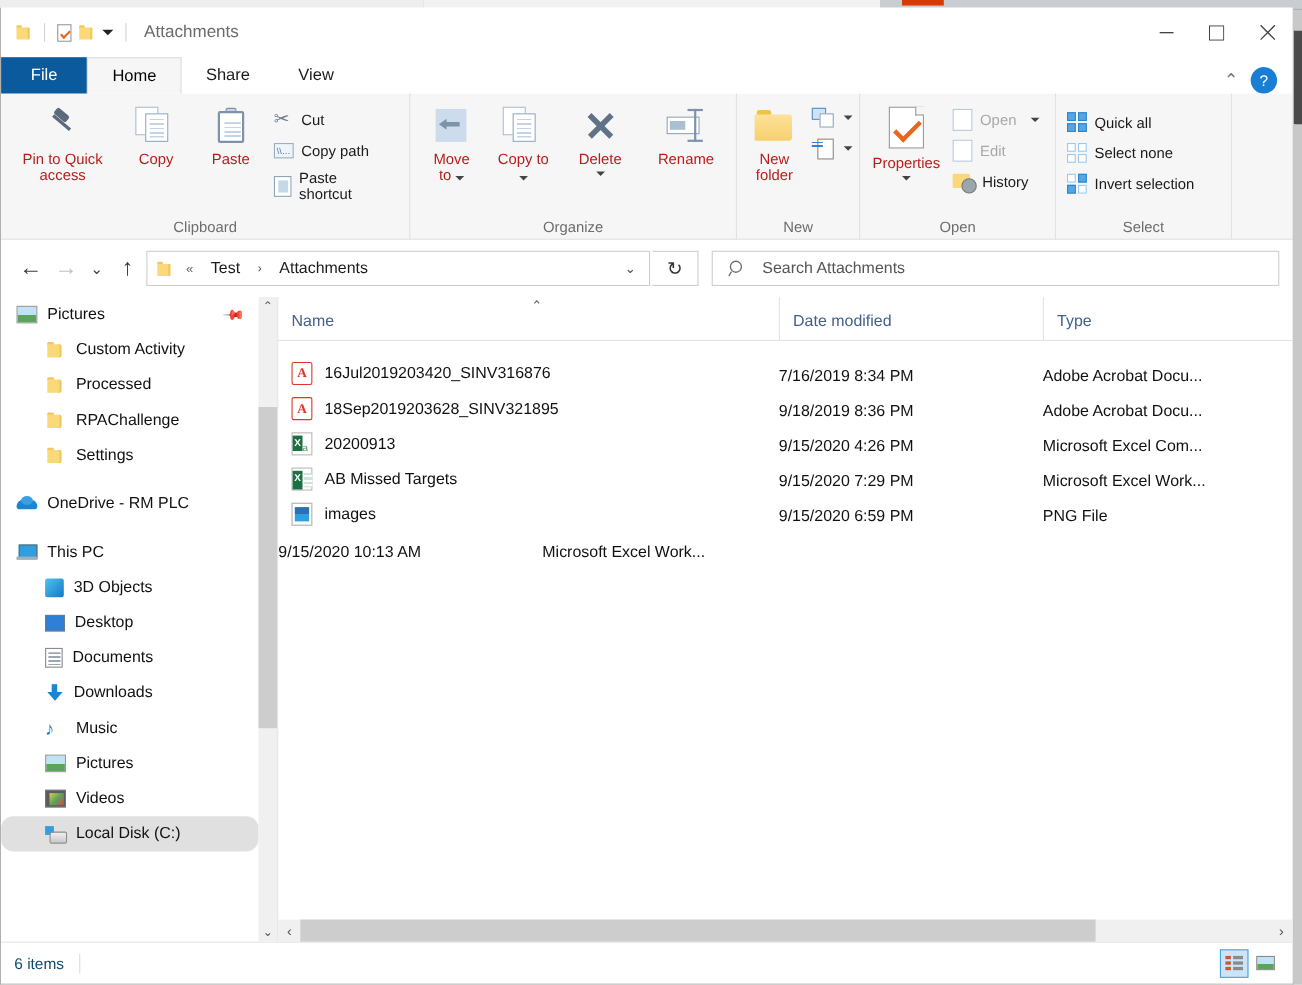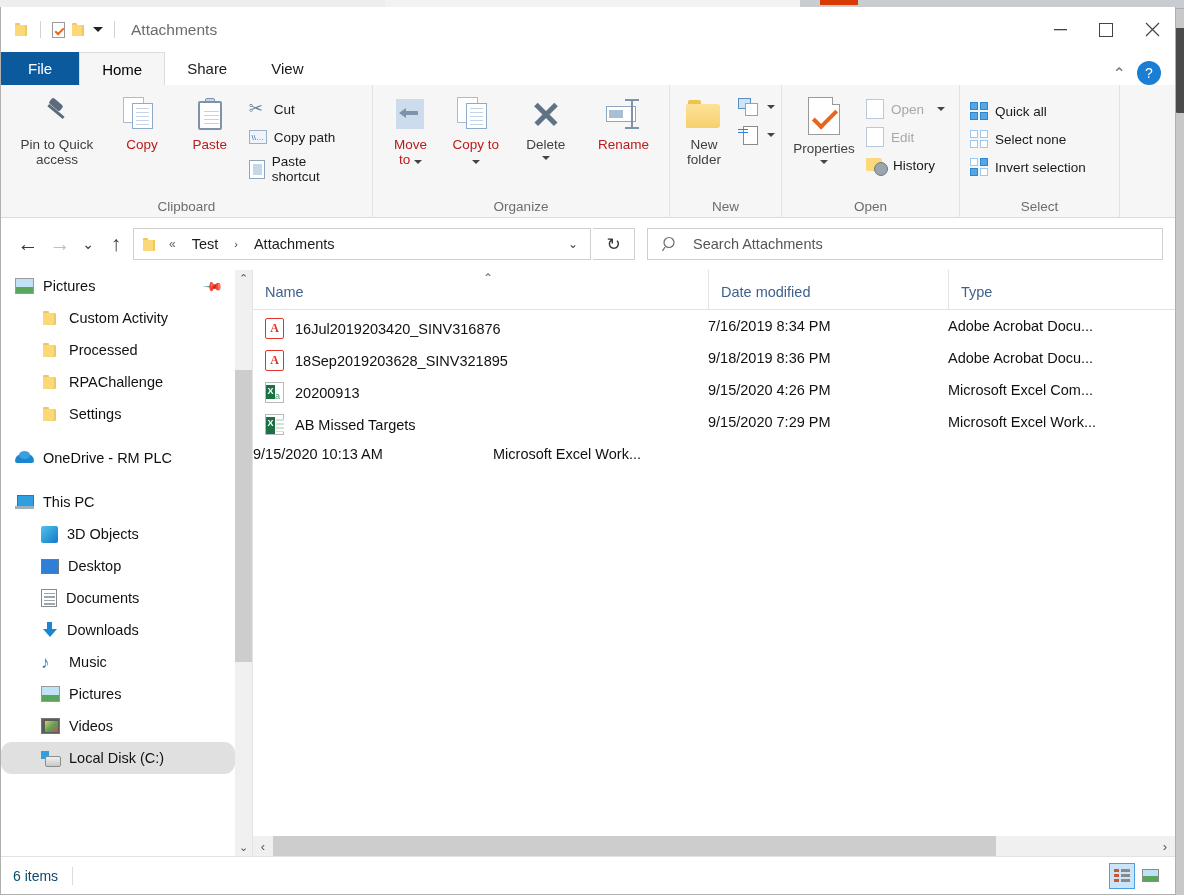--- a/index.html
+++ b/index.html
@@ -51,21 +51,21 @@
   .help-btn { width:24px;height:24px;border-radius:50%;background:#1a7fd4;color:#fff;font-size:14px;display:flex;align-items:center;justify-content:center;}
 
   
   .ribbon { height:133px; background:#f6f6f6; border-bottom:1px solid #dcdcdc; display:flex; flex:0 0 auto;}
   .rgroup { display:flex; flex-direction:column; height:133px; position:relative; padding:0 6px; }
   .rgroup + .rgroup { border-left:1px solid #e2e2e2; }
   .rgroup-body { flex:1; display:flex; align-items:flex-start; padding-top:8px; gap:2px;}
   .rgroup-label { height:24px; font-size:13.5px; color:#6d6d6d; text-align:center; display:flex;align-items:center;justify-content:center;}
   .bigbtn { width:auto; min-width:56px; padding:4px 8px; display:flex; flex-direction:column; align-items:center; text-align:center;}
   .bigbtn .lbl { font-size:13.5px; color:#b91c1c; margin-top:6px; line-height:15px;}
-  .bigbtn.dark .lbl { color:#404040; }
+  .bigbtn.dark .lbl { color:#b91c1c; }
   .smallcol { display:flex; flex-direction:column; padding-top:2px;}
   .smallbtn { display:flex; align-items:center; gap:7px; padding:3px 8px 3px 4px; font-size:13.5px; color:#4a4a4a; min-height:28px;}
   .smallbtn.dark { color:#1a1a1a; }
   .smallbtn.dim { color:#a8a8a8; }
 
   
   .ic { position:relative; flex:0 0 auto; }
   .pin { width:34px;height:34px; }
   .pin::before{content:"";position:absolute;left:9px;top:4px;width:14px;height:7px;background:#5b6b7d;transform:rotate(40deg);border-radius:2px;}
   .pin::after{content:"";position:absolute;left:6px;top:13px;width:20px;height:3px;background:#5b6b7d;transform:rotate(40deg);}
@@ -150,21 +150,21 @@
   .nv.disk::before{content:"";position:absolute;left:0;top:1px;width:8px;height:8px;background:#2f9fe0;}
   .nv.disk::after{content:"";position:absolute;left:4px;top:6px;width:14px;height:9px;background:linear-gradient(#f0f0f0,#c8c8c8);border:1px solid #8d8d8d;border-radius:2px;}
 
   
   .list { flex:1; display:flex; flex-direction:column; min-width:0; border-left:1px solid #e3e3e3;}
   .colhead { height:40px; display:flex; align-items:flex-end; border-bottom:1px solid #e3e3e3; position:relative;}
   .col { font-size:14.5px; color:#41618c; padding:0 0 9px 12px; position:relative; height:100%; display:flex; align-items:flex-end;}
   .col + .col { border-left:1px solid #e3e3e3; }
   .sortmark { position:absolute; left:230px; top:1px; color:#6b6b6b; font-size:12px; }
   .rows { flex:1; overflow:hidden; padding-top:8px; }
-  .row { height:32px; display:flex; align-items:flex-start; font-size:14.5px; color:#111; }
+  .row { height:32px; display:flex; align-items:flex-end; font-size:14.5px; color:#111; }
   .c-name { width:455px; display:flex; align-items:center; gap:11px; padding-left:12px; }
   .c-date { width:240px; }
   .c-type { flex:1; overflow:hidden; white-space:nowrap; }
 
   .fi { width:19px; height:21px; position:relative; flex:0 0 auto; }
   .fi.pdf { background:#fff; border:1.6px solid #e2342a; border-radius:2px;}
   .fi.pdf::after{ content:"A"; position:absolute; left:0; right:0; top:2px; text-align:center; font-size:12px; font-weight:bold; color:#e2342a; font-family:"Liberation Serif",serif;}
   .fi.xls { background:#fff; border:1px solid #b9b9b9; }
   .fi.xls::before{content:"";position:absolute;left:0;top:2px;width:9px;height:17px;background:#1d7044;}
   .fi.xls::after{content:"X";position:absolute;left:0;top:3px;width:9px;text-align:center;font-size:9px;font-weight:bold;color:#fff;}
@@ -563,20 +563,30 @@
           <span class="c-name">
               <span class="fi xls">
                 <i></i>
               </span>
               <span>AB Missed Targets</span>
             </span>
           <span class="c-date">9/15/2020 7:29 PM</span>
           <span class="c-type">Microsoft Excel Work...</span>
         </div>
         <div class="row">
+          <span class="c-name">
+              <span class="fi png">
+                <i></i>
+              </span>
+              <span>images</span>
+            </span>
+          <span class="c-date">9/15/2020 6:59 PM</span>
+          <span class="c-type">PNG File</span>
+        </div>
+        <div class="row">
           <span class="c-date">9/15/2020 10:13 AM</span>
           <span class="c-type">Microsoft Excel Work...</span>
         </div>
       </div>
 
       <div class="hsb">
         <div class="ar">‹</div>
         <div class="track">
             <div class="thumb"></div>
           </div>

